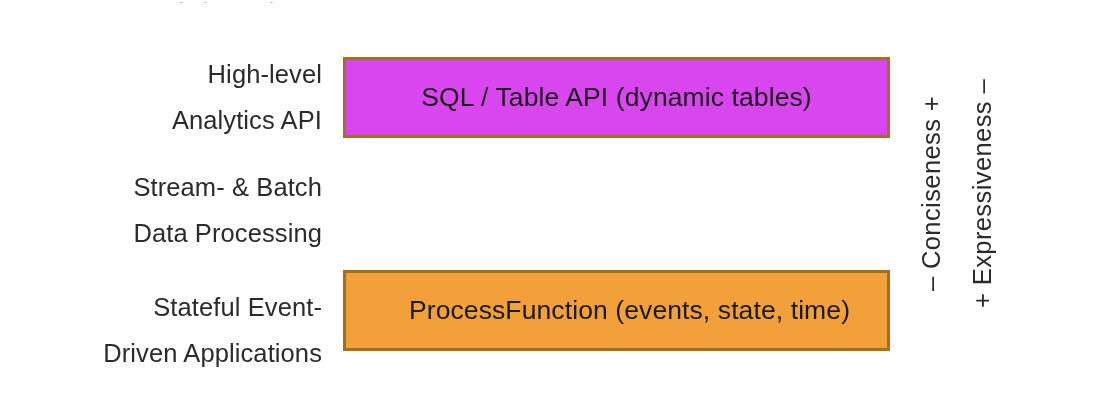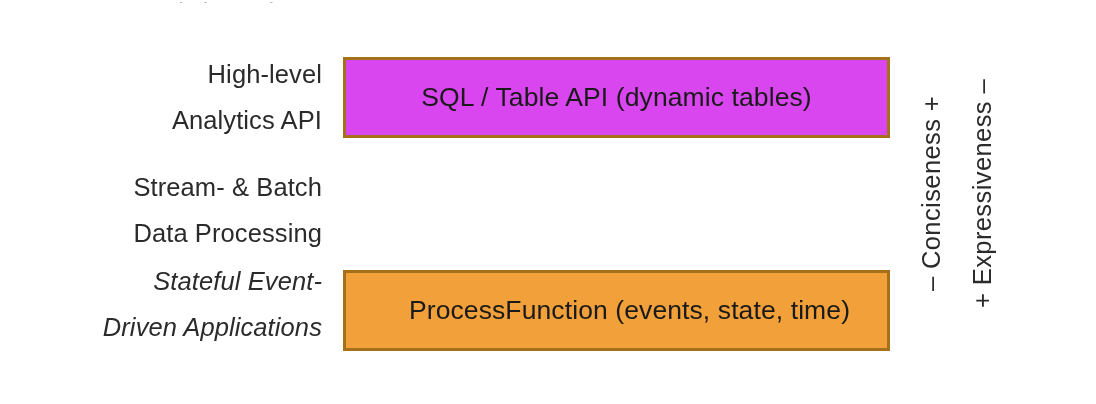--- a/index.html
+++ b/index.html
@@ -41,21 +41,21 @@
     width: 322px;
     text-align: right;
     color: #2b2b2b;
     font-size: 25.5px;
     line-height: 46px;
     letter-spacing: .1px;
     white-space: pre-line;
   }
   #label-1 { top: 51px; }
   #label-2 { top: 164px; }
-  #label-3 { top: 258px; font-style: italic; }
+  #label-3 { top: 284px; }
 
   
   .api-box {
     position: absolute;
     left: 343px;
     width: 547px;
     height: 81px;
     box-sizing: border-box;
     display: flex;
     align-items: center;

